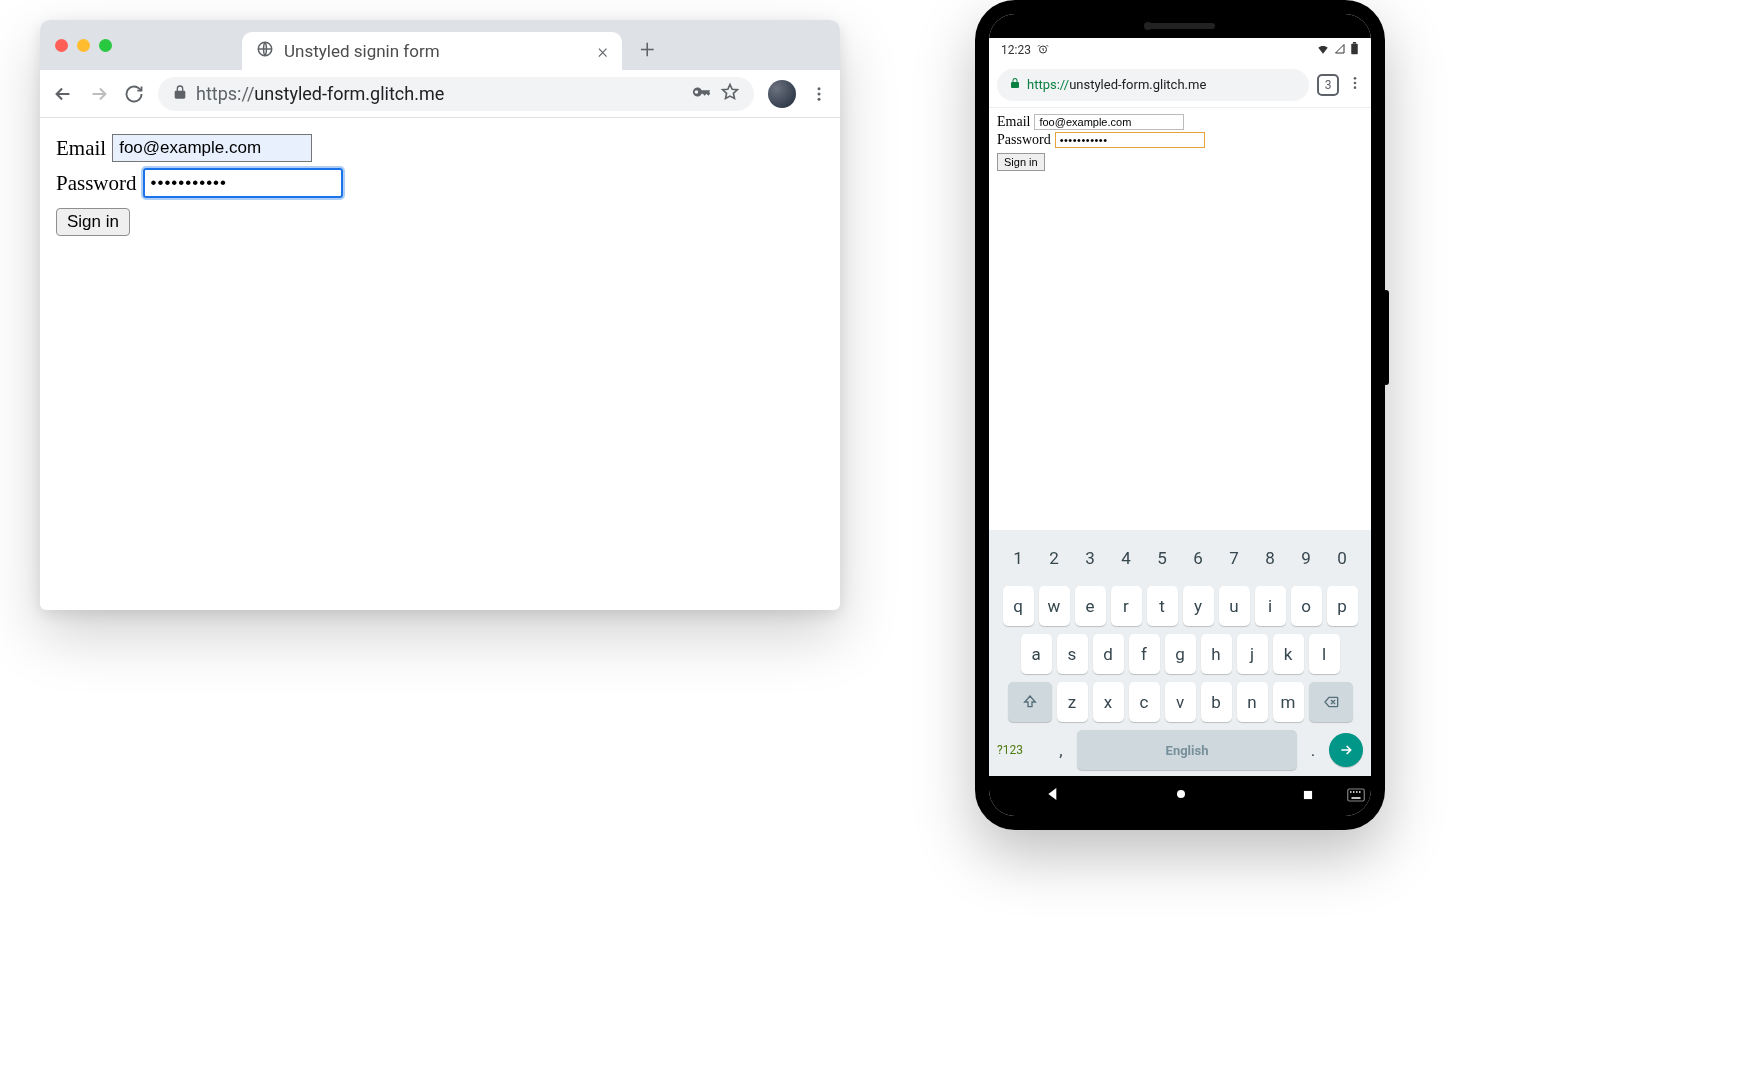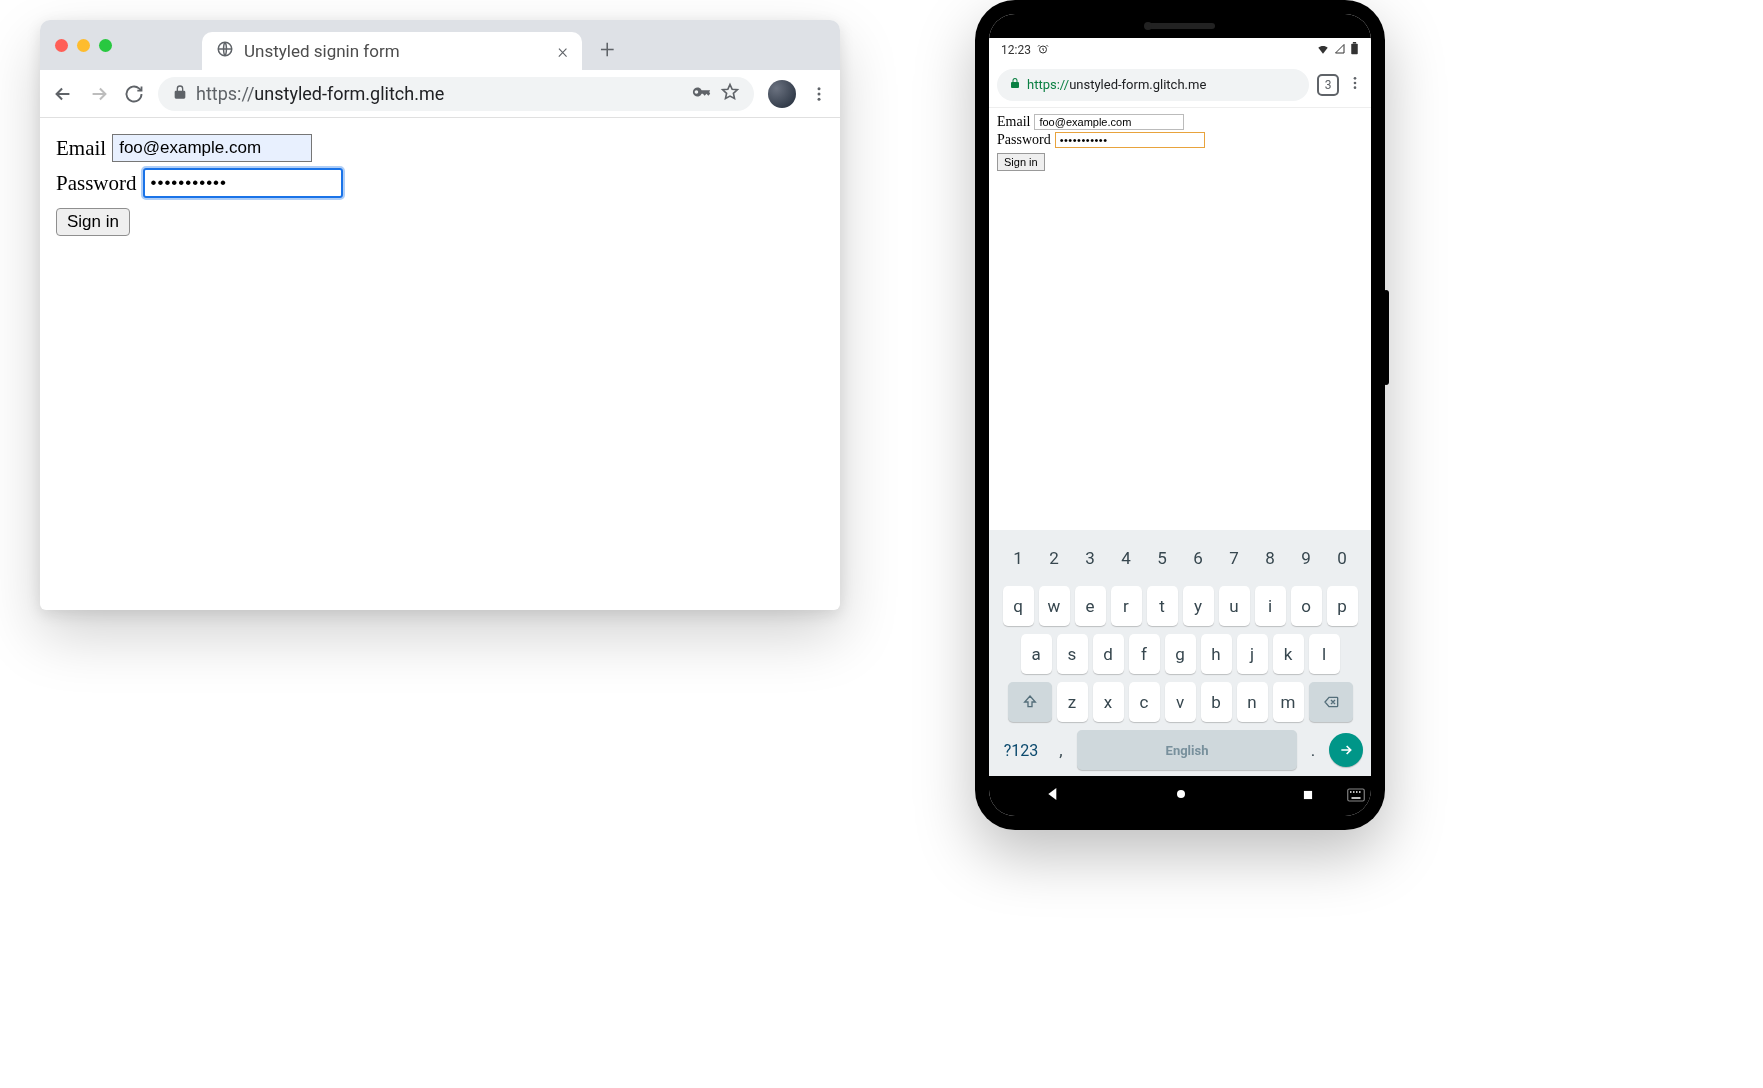--- a/index.html
+++ b/index.html
@@ -42,20 +42,21 @@
     .tl.green { background: #28c840; }
     .tab {
       display: flex;
       align-items: center;
       background: #fff;
       height: 38px;
       border-radius: 10px 10px 0 0;
       padding: 0 14px;
       width: 380px;
       gap: 10px;
+      margin-left: 40px;
     }
     .tab svg { flex-shrink: 0; }
     .tab-title { font-size: 17px; color: #4d4d4d; flex: 1; white-space: nowrap; overflow: hidden; }
     .tab-close { font-size: 20px; color: #5f6368; font-weight: 300; }
     .new-tab {
       font-size: 26px;
       color: #5f6368;
       margin-left: 18px;
       margin-bottom: 6px;
       font-weight: 300;
@@ -247,21 +248,21 @@
       justify-content: center;
       font-size: 17px;
       color: #37474f;
       box-shadow: 0 1px 1px rgba(0,0,0,0.2);
     }
     .key.num { background: transparent; box-shadow: none; font-size: 17px; }
     .key.fn { background: #cfd8dc; width: 44px; }
     .key.space { background: #cfd8dc; flex: 1; color: #78909c; font-size: 13px; font-weight: bold; }
     .key.enter { background: #009688; color: #fff; border-radius: 50%; width: 34px; height: 34px; }
     .kb-bottom { display: flex; align-items: center; gap: 6px; padding: 0 4px; }
-    .kb-sym { color: #0c4a6e; font-size: 16px; width: 48px; text-align: center; }
+    .kb-sym { color: #4d7c0f; font-size: 12px; width: 48px; text-align: left; }
     .navbar {
       height: 40px;
       background: #000;
       display: flex;
       align-items: center;
       justify-content: space-around;
       color: #fff;
     }
     .navbar svg { fill: #fff; }
     .kbd-icon { color: #666; font-size: 16px; }

